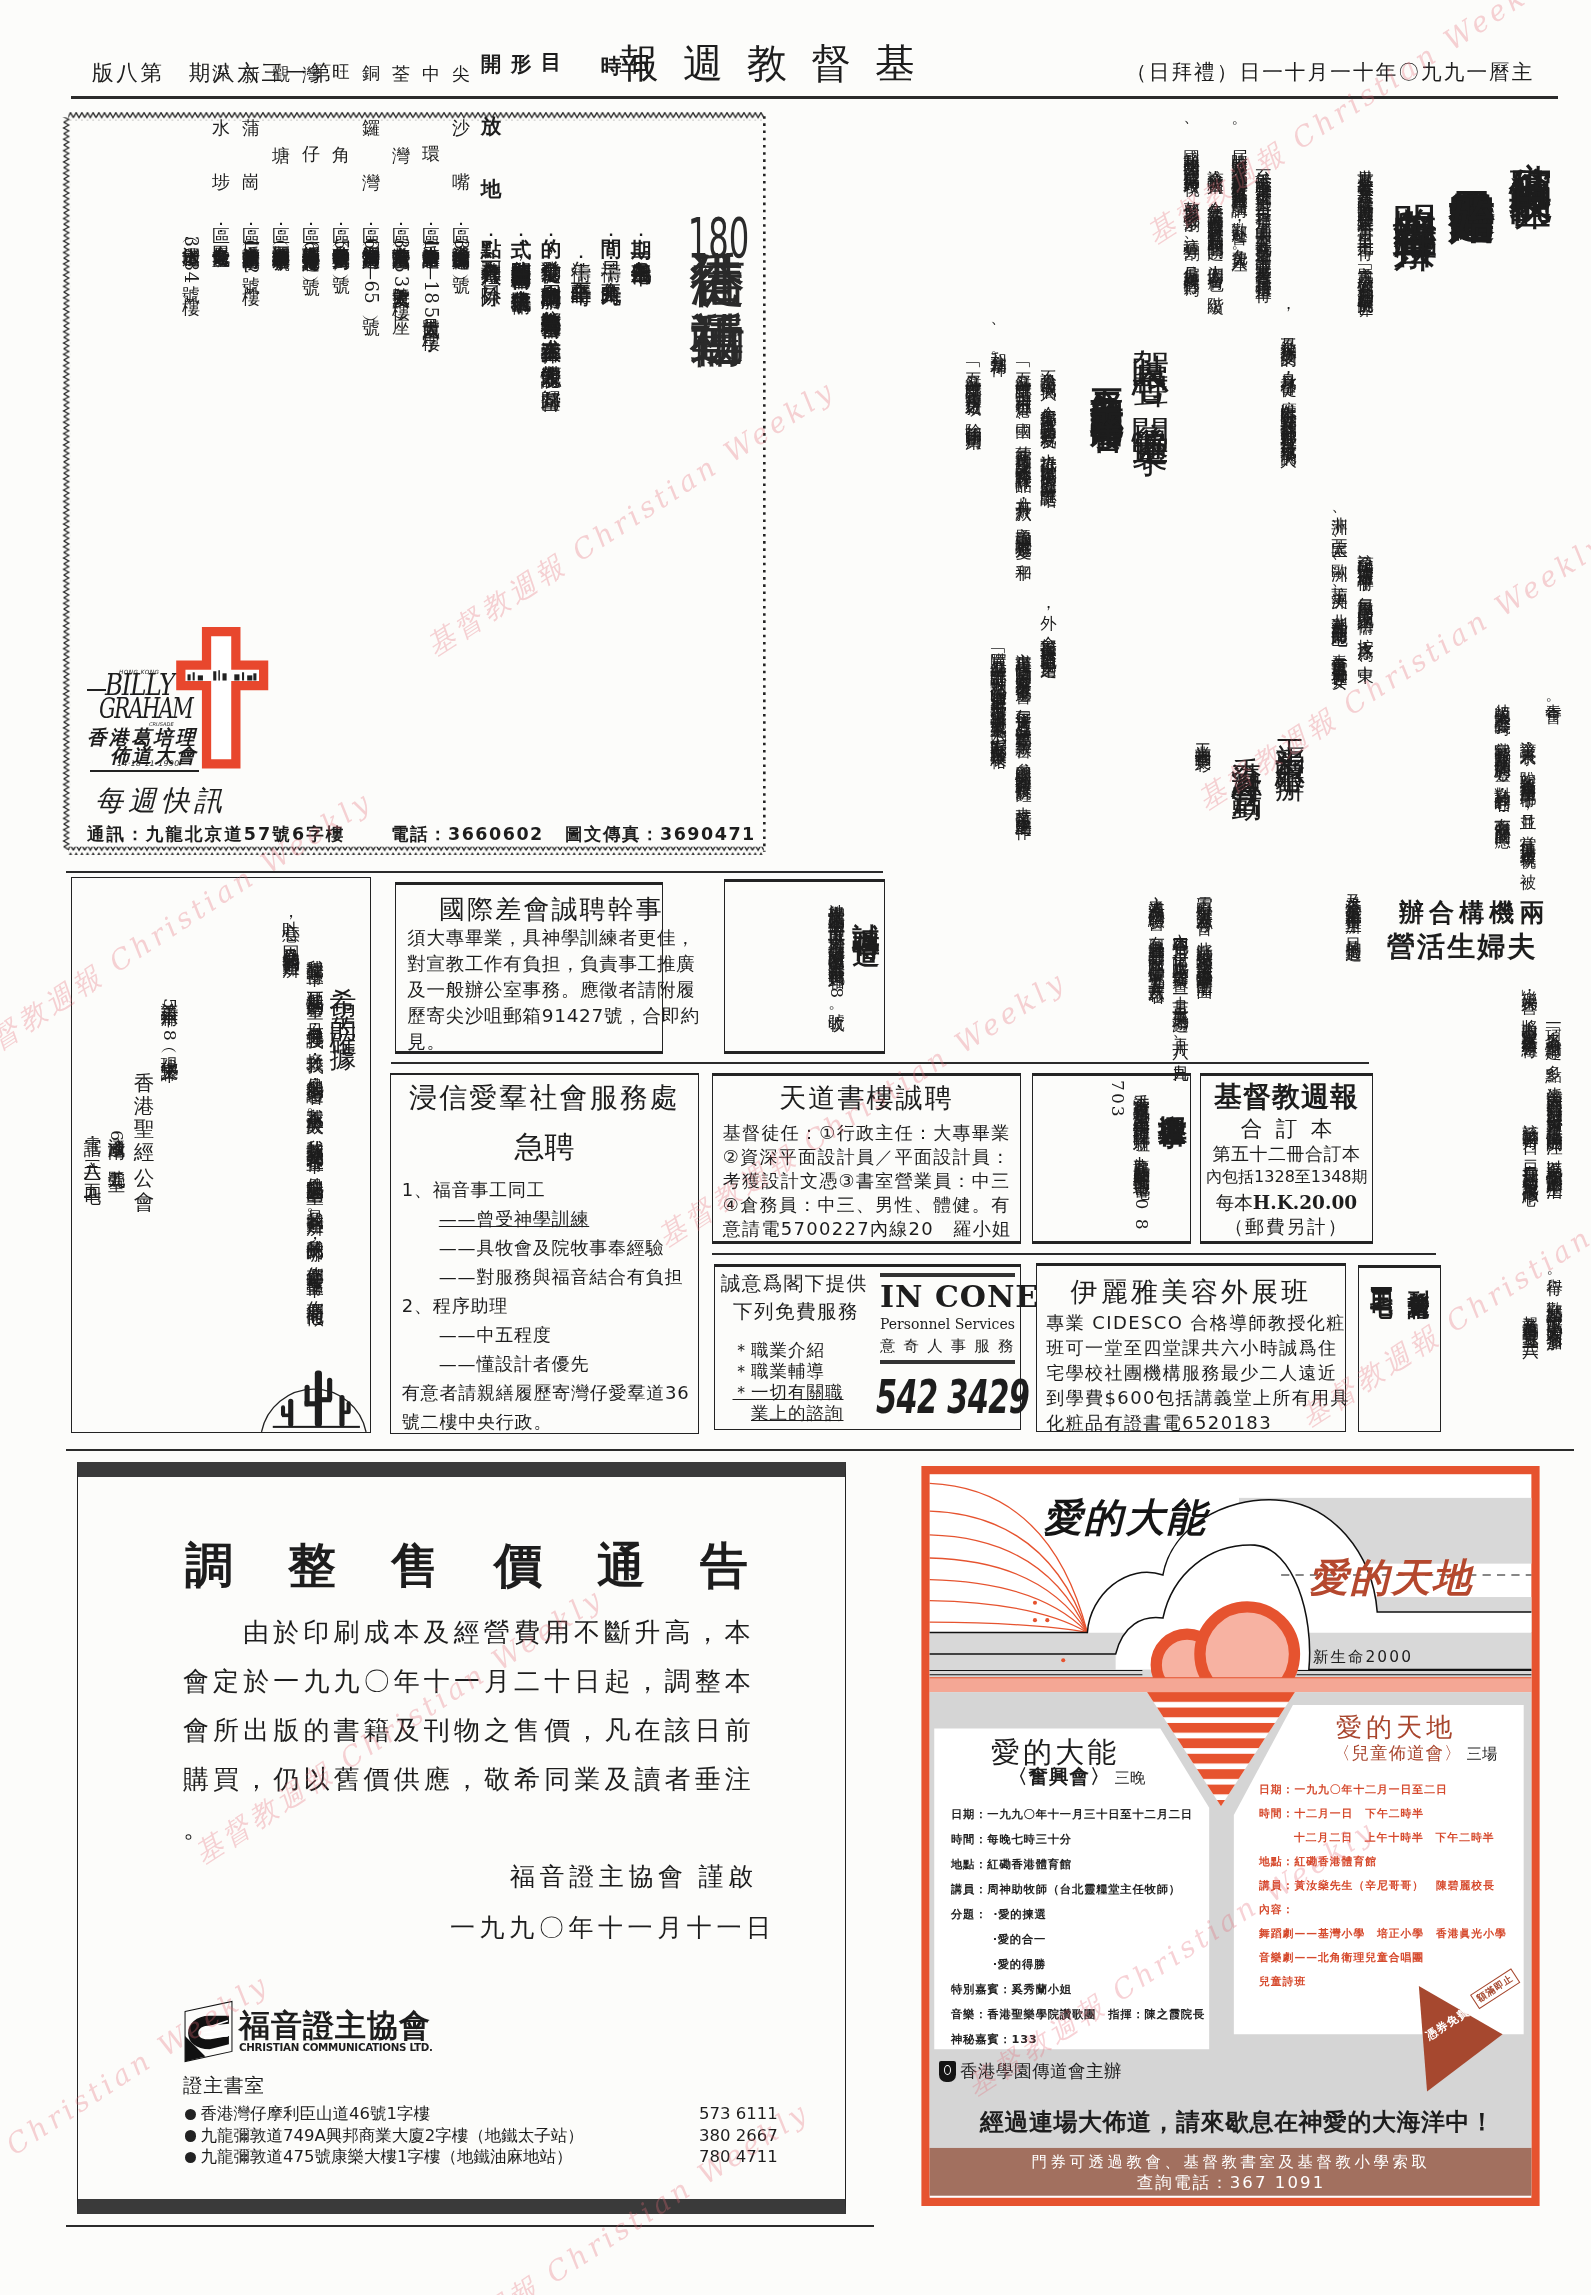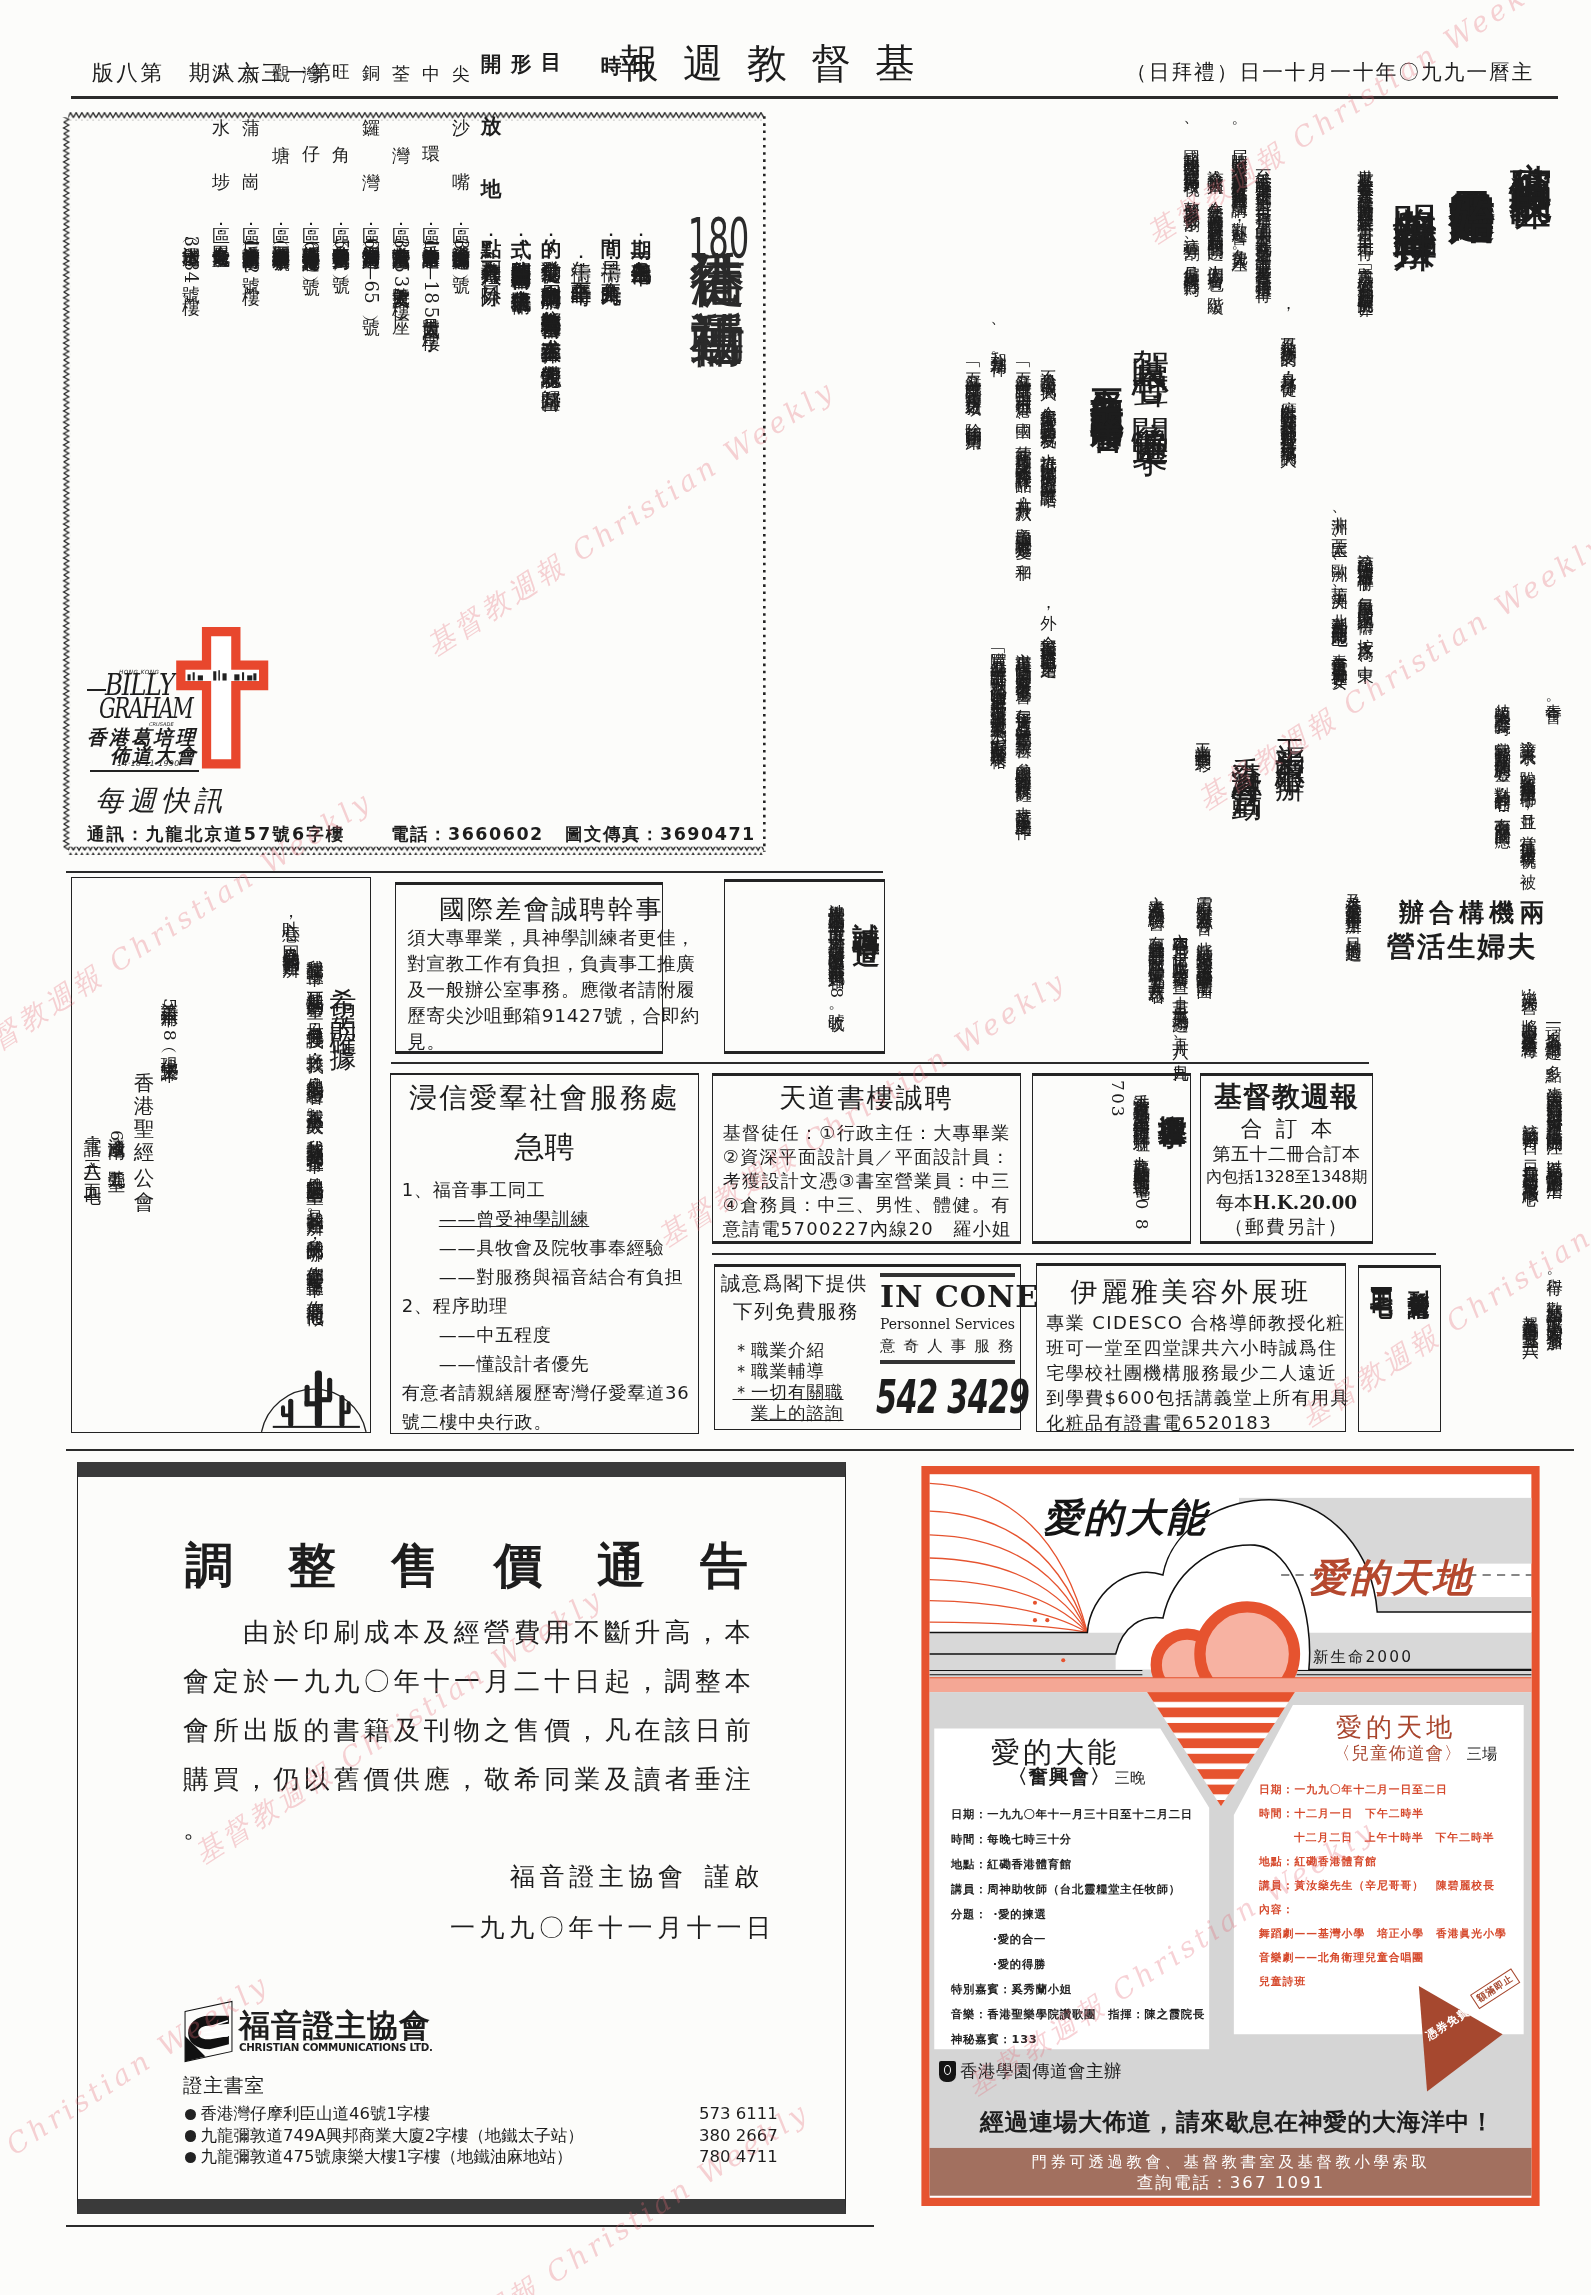--- a/index.html
+++ b/index.html
@@ -264,21 +264,21 @@
  </div>
 </section>
 
 <section class="box" style="left:1358px;top:1265px;width:83px;height:167px;border-top-width:3.1px;"></section>
 <div class="vt sans b" style="left:1406px;top:1273px;width:24px;height:149px;font-size:21.6px;line-height:24px;letter-spacing:1.5px;">刊登廣告請電</div>
 <div class="vt sans b" style="left:1369px;top:1272px;width:25px;height:170px;font-size:22.6px;line-height:25px;letter-spacing:1px;">三三七四一七一</div>
 
 <section class="box" style="left:77px;top:1462px;width:769px;height:752px;border-width:0 1.5px;border-top:15.4px solid #3a3a3a;border-bottom:15.4px solid #3a3a3a;"></section>
 <div class="a sans b nw" style="left:185px;top:1534px;font-size:48px;letter-spacing:55px;">調整售價通告</div>
 <div class="a sans" style="left:183px;top:1608px;width:600px;font-size:26px;letter-spacing:4.1px;line-height:49px;text-indent:60px;line-break:anywhere;">由於印刷成本及經營費用不斷升高，本會定於一九九〇年十一月二十日起，調整本會所出版的書籍及刊物之售價，凡在該日前購買，仍以舊價供應，敬希同業及讀者垂注。</div>
-<div class="a sans nw" style="left:510px;top:1860px;font-size:25px;letter-spacing:4.6px;"><span>福音證主協會</span><span style="margin-left:17px;">謹啟</span></div>
+<div class="a sans nw" style="left:510px;top:1860px;font-size:25px;letter-spacing:4.6px;"><span>福音證主協會</span><span style="margin-left:11px;">謹啟</span></div>
 <div class="a sans nw" style="left:450px;top:1911px;font-size:25px;letter-spacing:4.6px;">一九九〇年十一月十一日</div>
 <svg class="a" style="left:183px;top:2000px;" width="51" height="63" viewBox="0 0 100 122">
  <path d="M4 22 L96 2 L96 100 L4 120 Z" fill="none" stroke="#111" stroke-width="2"></path>
  <path d="M4 70 L4 120 L44 110 Z" fill="#111"></path>
  <path d="M90 30 L52 30 C26 30 10 46 10 64 C10 82 26 96 52 96 L90 86 L90 70 L54 76 C38 78 30 72 30 64 C30 55 38 49 54 49 L90 46 Z" fill="#111"></path>
  <path d="M40 56 L88 40 M40 64 L88 56 M40 72 L88 70" stroke="#fff" stroke-width="3"></path>
 </svg>
 <div class="a sans b nw" style="left:239px;top:2005px;font-size:31px;letter-spacing:1px;">福音證主協會</div>
 <div class="a sans b nw" style="left:239px;top:2041px;font-size:10.3px;letter-spacing:-0.3px;">CHRISTIAN COMMUNICATIONS LTD.</div>
 <div class="a sans nw" style="left:183px;top:2072px;font-size:19.5px;letter-spacing:1px;">證主書室</div>

